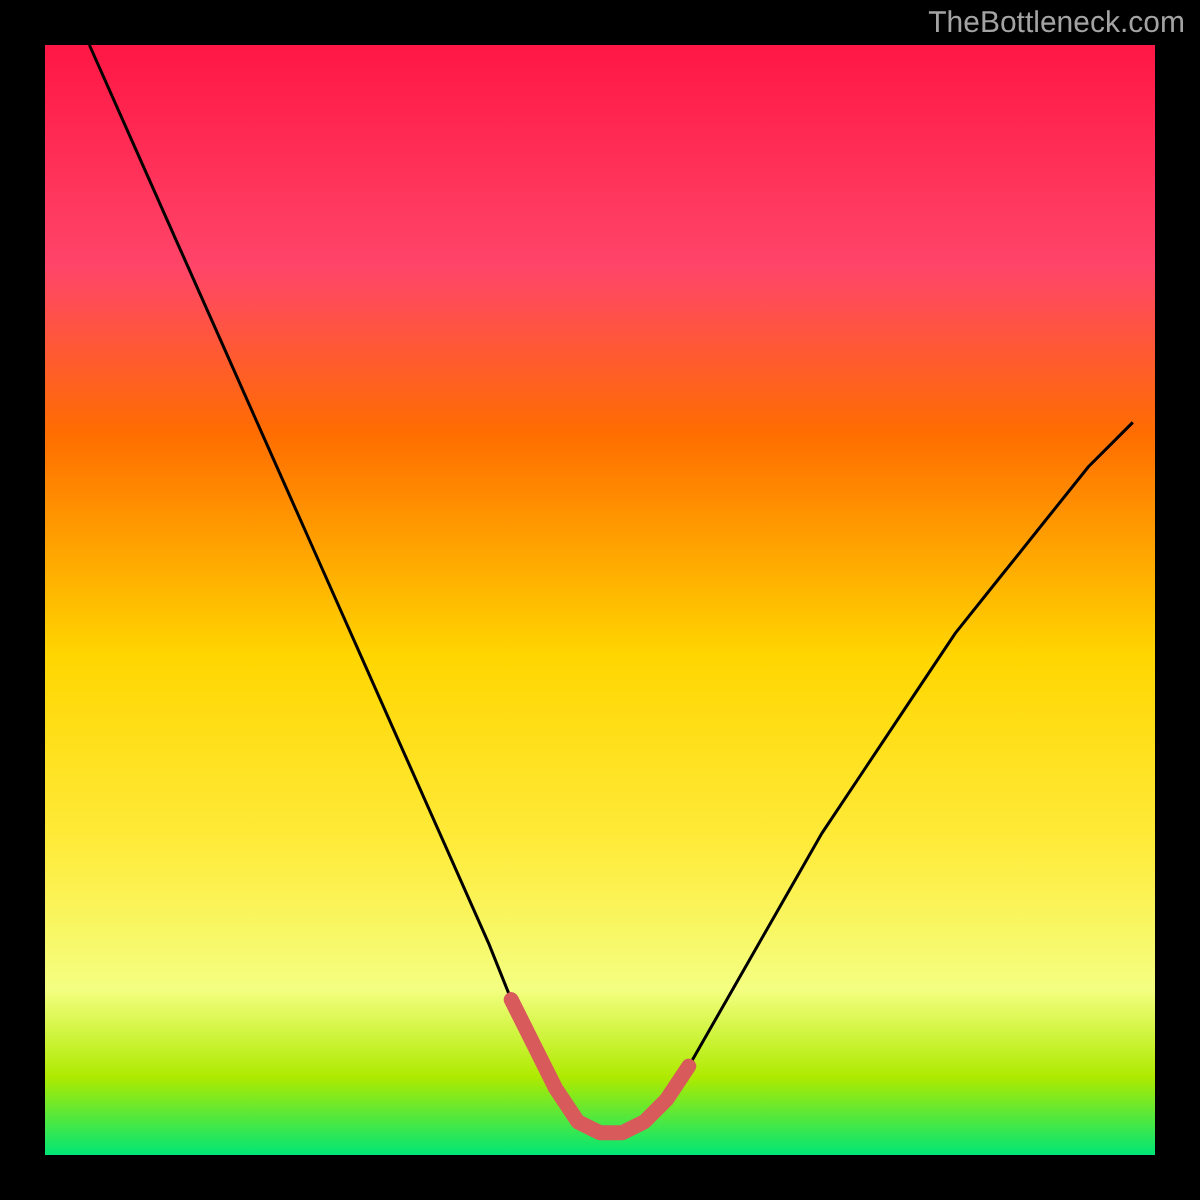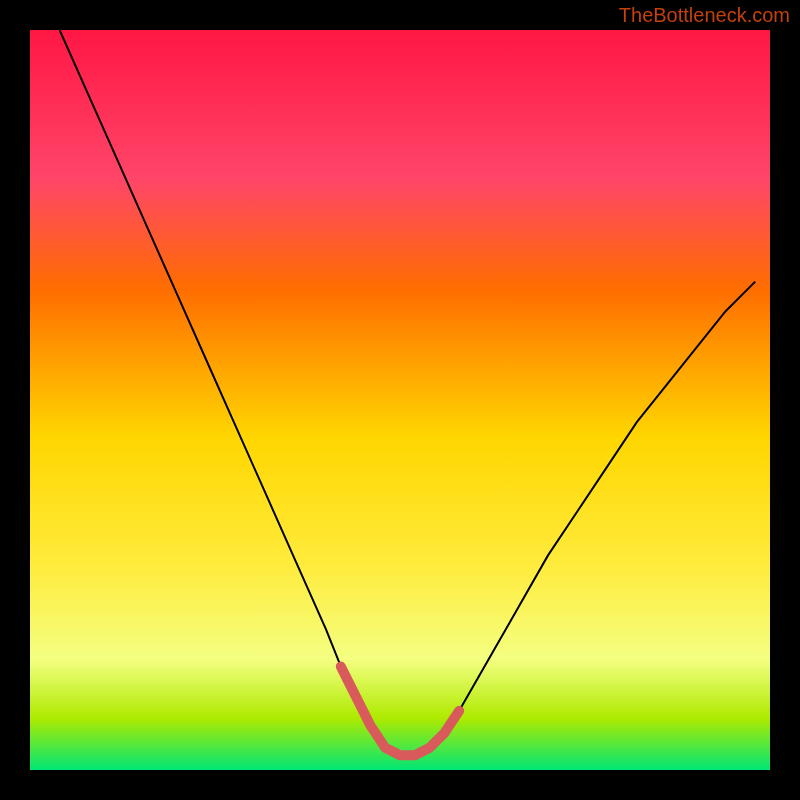--- a/index.html
+++ b/index.html
@@ -13,21 +13,21 @@
   }
   .chart-container {
     width: 800px;
     height: 800px;
     position: relative;
   }
   .watermark {
     position: absolute;
     top: 4px;
     right: 10px;
-    color: #c2410c;
+    color: #a3a3a3;
     font-size: 20px;
     font-weight: 500;
     z-index: 10;
   }
   svg {
     display: block;
   }
 </style>
 </head>
 <body>

